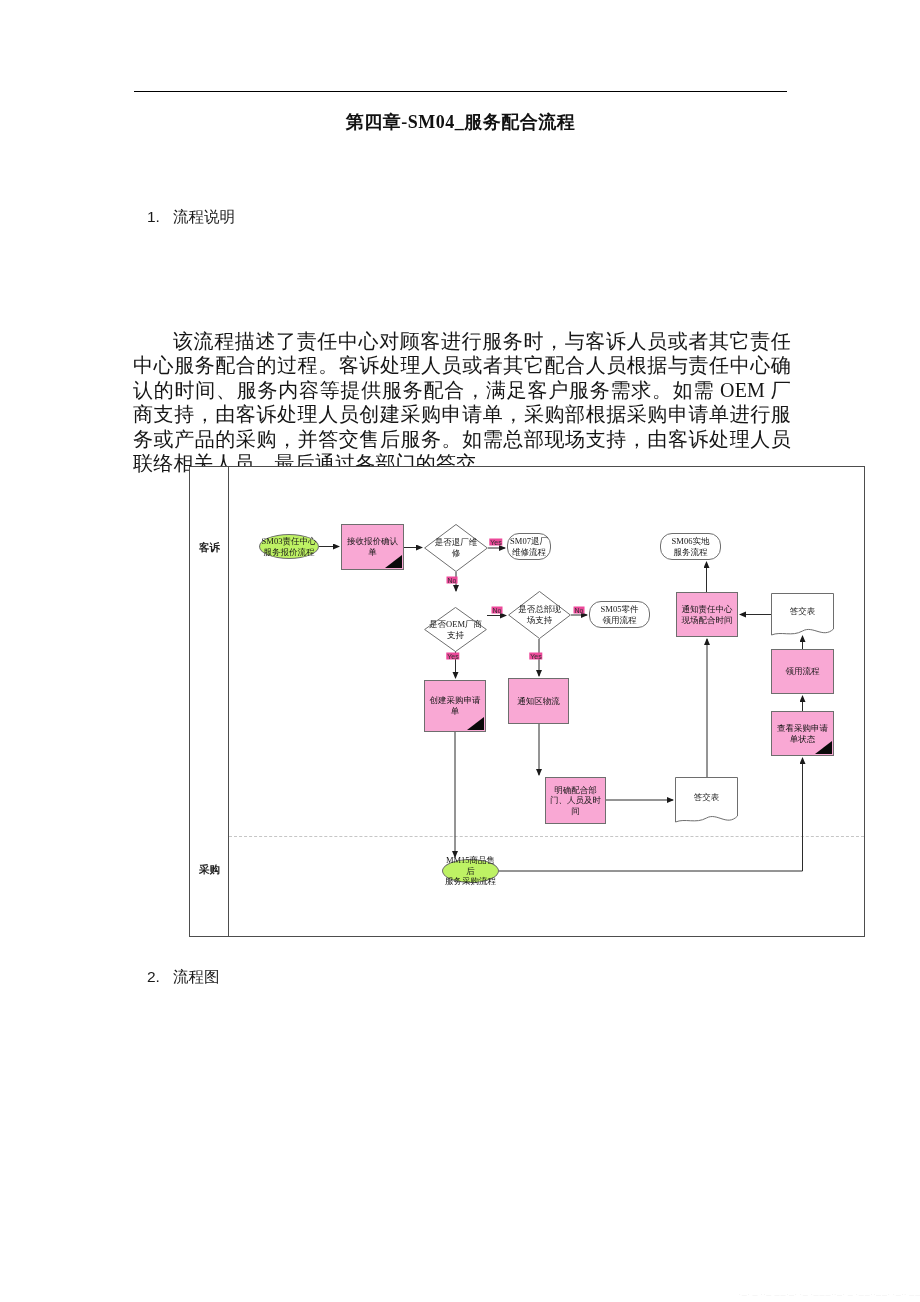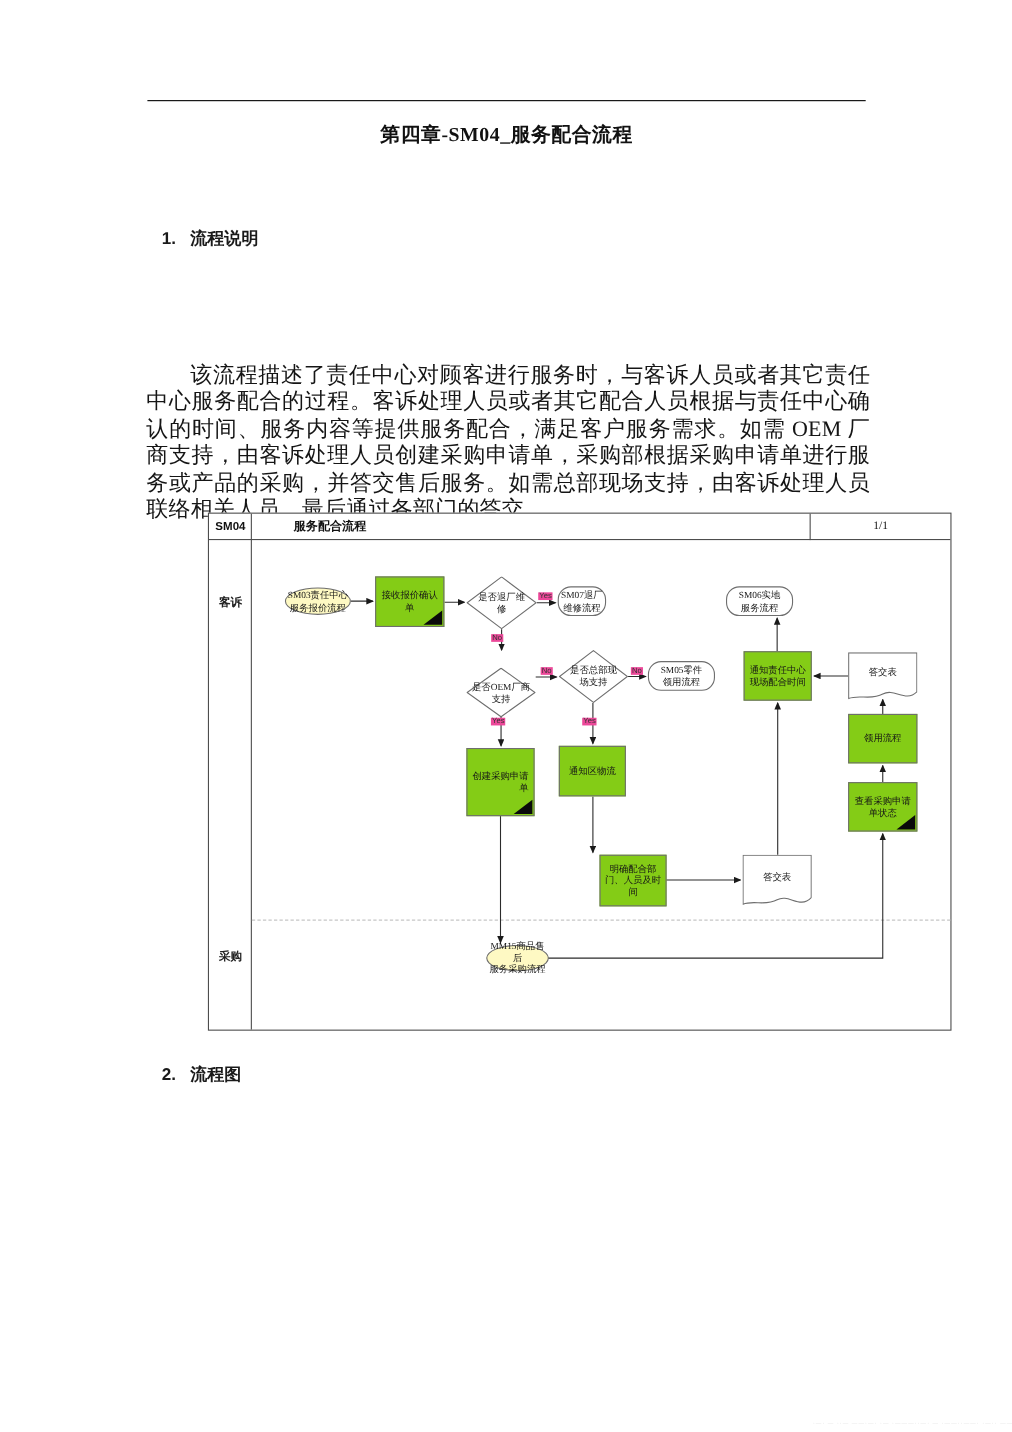--- a/index.html
+++ b/index.html
@@ -8,21 +8,21 @@
 
   .top-rule{position:absolute;left:134px;top:91px;width:653px;height:0;
             border-top:1.6px solid #000;}
 
   .doc-title{position:absolute;left:134px;top:110px;width:653px;text-align:center;
              font-family:"Liberation Serif","DejaVu Serif",serif;
              font-weight:bold;font-size:18px;letter-spacing:.5px;}
 
   .sec-heading{position:absolute;left:147px;
                font-family:"Liberation Sans","DejaVu Sans",sans-serif;
-               font-weight:bold;font-size:15.5px;color:#1a1a1a;}
+               font-weight:normal;font-size:15.5px;color:#1a1a1a;}
   .sec-heading .num{margin-right:13px;}
   #sec1{top:207px;} #sec2{top:967px;}
 
   .body-par{position:absolute;left:133px;top:329px;width:658px;
             font-size:20px;line-height:24.4px;text-align:justify;
             text-indent:2em;letter-spacing:.2px;color:#151515;}
 
   
   .chart{position:absolute;left:189px;top:466px;width:674px;height:469px;
          border:1px solid #4d4d4d;background:#fff;}
@@ -45,22 +45,22 @@
   #lane-cx{top:74px;} #lane-cg{top:396px;}
   .lane-divider{position:absolute;left:39px;right:0;top:369px;height:0;
                 border-top:1px dashed #c6c6c6;}
 
   .connectors{position:absolute;left:0;top:0;width:674px;height:469px;pointer-events:none;}
 
   .node{position:absolute;display:flex;align-items:center;justify-content:center;
         text-align:center;font-size:8.5px;line-height:1.25;color:#161616;
         font-family:"Liberation Serif","DejaVu Serif",serif;}
   .node .lbl{white-space:pre-line;position:relative;z-index:2;}
-  .n-rect{background:#84cc16;border:1px solid #6e6e6e;}
-  .n-ellipse{background:#fef9c3;border:1px solid #6e6e6e;border-radius:50%;}
+  .n-rect{background:#f9a8d4;border:1px solid #6e6e6e;}
+  .n-ellipse{background:#bef264;border:1px solid #6e6e6e;border-radius:50%;}
   .n-stadium{background:#fff;border:1px solid #6e6e6e;border-radius:12px;}
   .n-diamond{background:transparent;}
   .diamond-bg{position:absolute;left:0;top:0;width:100%;height:100%;z-index:1;}
   .doc-bg{position:absolute;left:0;top:0;z-index:1;}
   .n-doc{background:transparent;}
   .n-doc .lbl{padding-bottom:10px;}
   .corner-flag{position:absolute;right:1px;bottom:1px;width:0;height:0;z-index:3;
                border-left:17px solid transparent;border-bottom:13px solid #0a0a0a;}
 
   .edge-label{position:absolute;transform:translate(-50%,-50%);z-index:4;
@@ -80,25 +80,20 @@
 <div class="sec-heading" id="sec1">
   <span class="num">1.</span><span>流程说明</span>
 </div>
 
 <div class="body-par">该流程描述了责任中心对顾客进行服务时，与客诉人员或者其它责任中心服务配合的过程。客诉处理人员或者其它配合人员根据与责任中心确认的时间、服务内容等提供服务配合，满足客户服务需求。如需 OEM 厂商支持，由客诉处理人员创建采购申请单，采购部根据采购申请单进行服务或产品的采购，并答交售后服务。如需总部现场支持，由客诉处理人员联络相关人员，最后通过各部门的答交，</div>
 
 <div class="chart">
 
   <div class="label-col"></div>
 
-  <div class="chart-header">
-    <div class="hdr-code">SM04</div>
-    <div class="hdr-title">服务配合流程</div>
-    <div class="hdr-page">1/1</div>
-  </div>
 
   <div class="lane-label" id="lane-cx">客诉</div>
   <div class="lane-label" id="lane-cg">采购</div>
   <div class="lane-divider"></div>
 
   <svg class="connectors" viewBox="0 0 674 469" xmlns="http://www.w3.org/2000/svg">
     <defs>
       <marker id="arw" markerWidth="7" markerHeight="7" refX="6" refY="3" orient="auto" markerUnits="userSpaceOnUse">
         <path d="M0,0 L7,3 L0,6 Z" fill="#1a1a1a"></path>
       </marker>
@@ -189,21 +184,21 @@
   <div class="node n-rect" style="left:581px;top:182px;width:63px;height:45px;">
     <span class="lbl">领用流程</span>
   </div>
 
   <div class="node n-rect" style="left:581px;top:244px;width:63px;height:45px;">
     <span class="lbl">查看采购申请
 单状态</span>
     <span class="corner-flag"></span>
   </div>
 
-  <div class="node n-rect" style="left:234px;top:213px;width:62px;height:62px;text-align:right;">
+  <div class="node n-rect" style="left:234px;top:213px;width:62px;height:52px;">
     <span class="lbl">创建采购申请
 单</span>
     <span class="corner-flag"></span>
   </div>
 
   <div class="node n-rect" style="left:318px;top:211px;width:61px;height:46px;">
     <span class="lbl">通知区物流</span>
   </div>
 
   <div class="node n-rect" style="left:319px;top:310px;width:61px;height:47px;margin-left:36px;">

